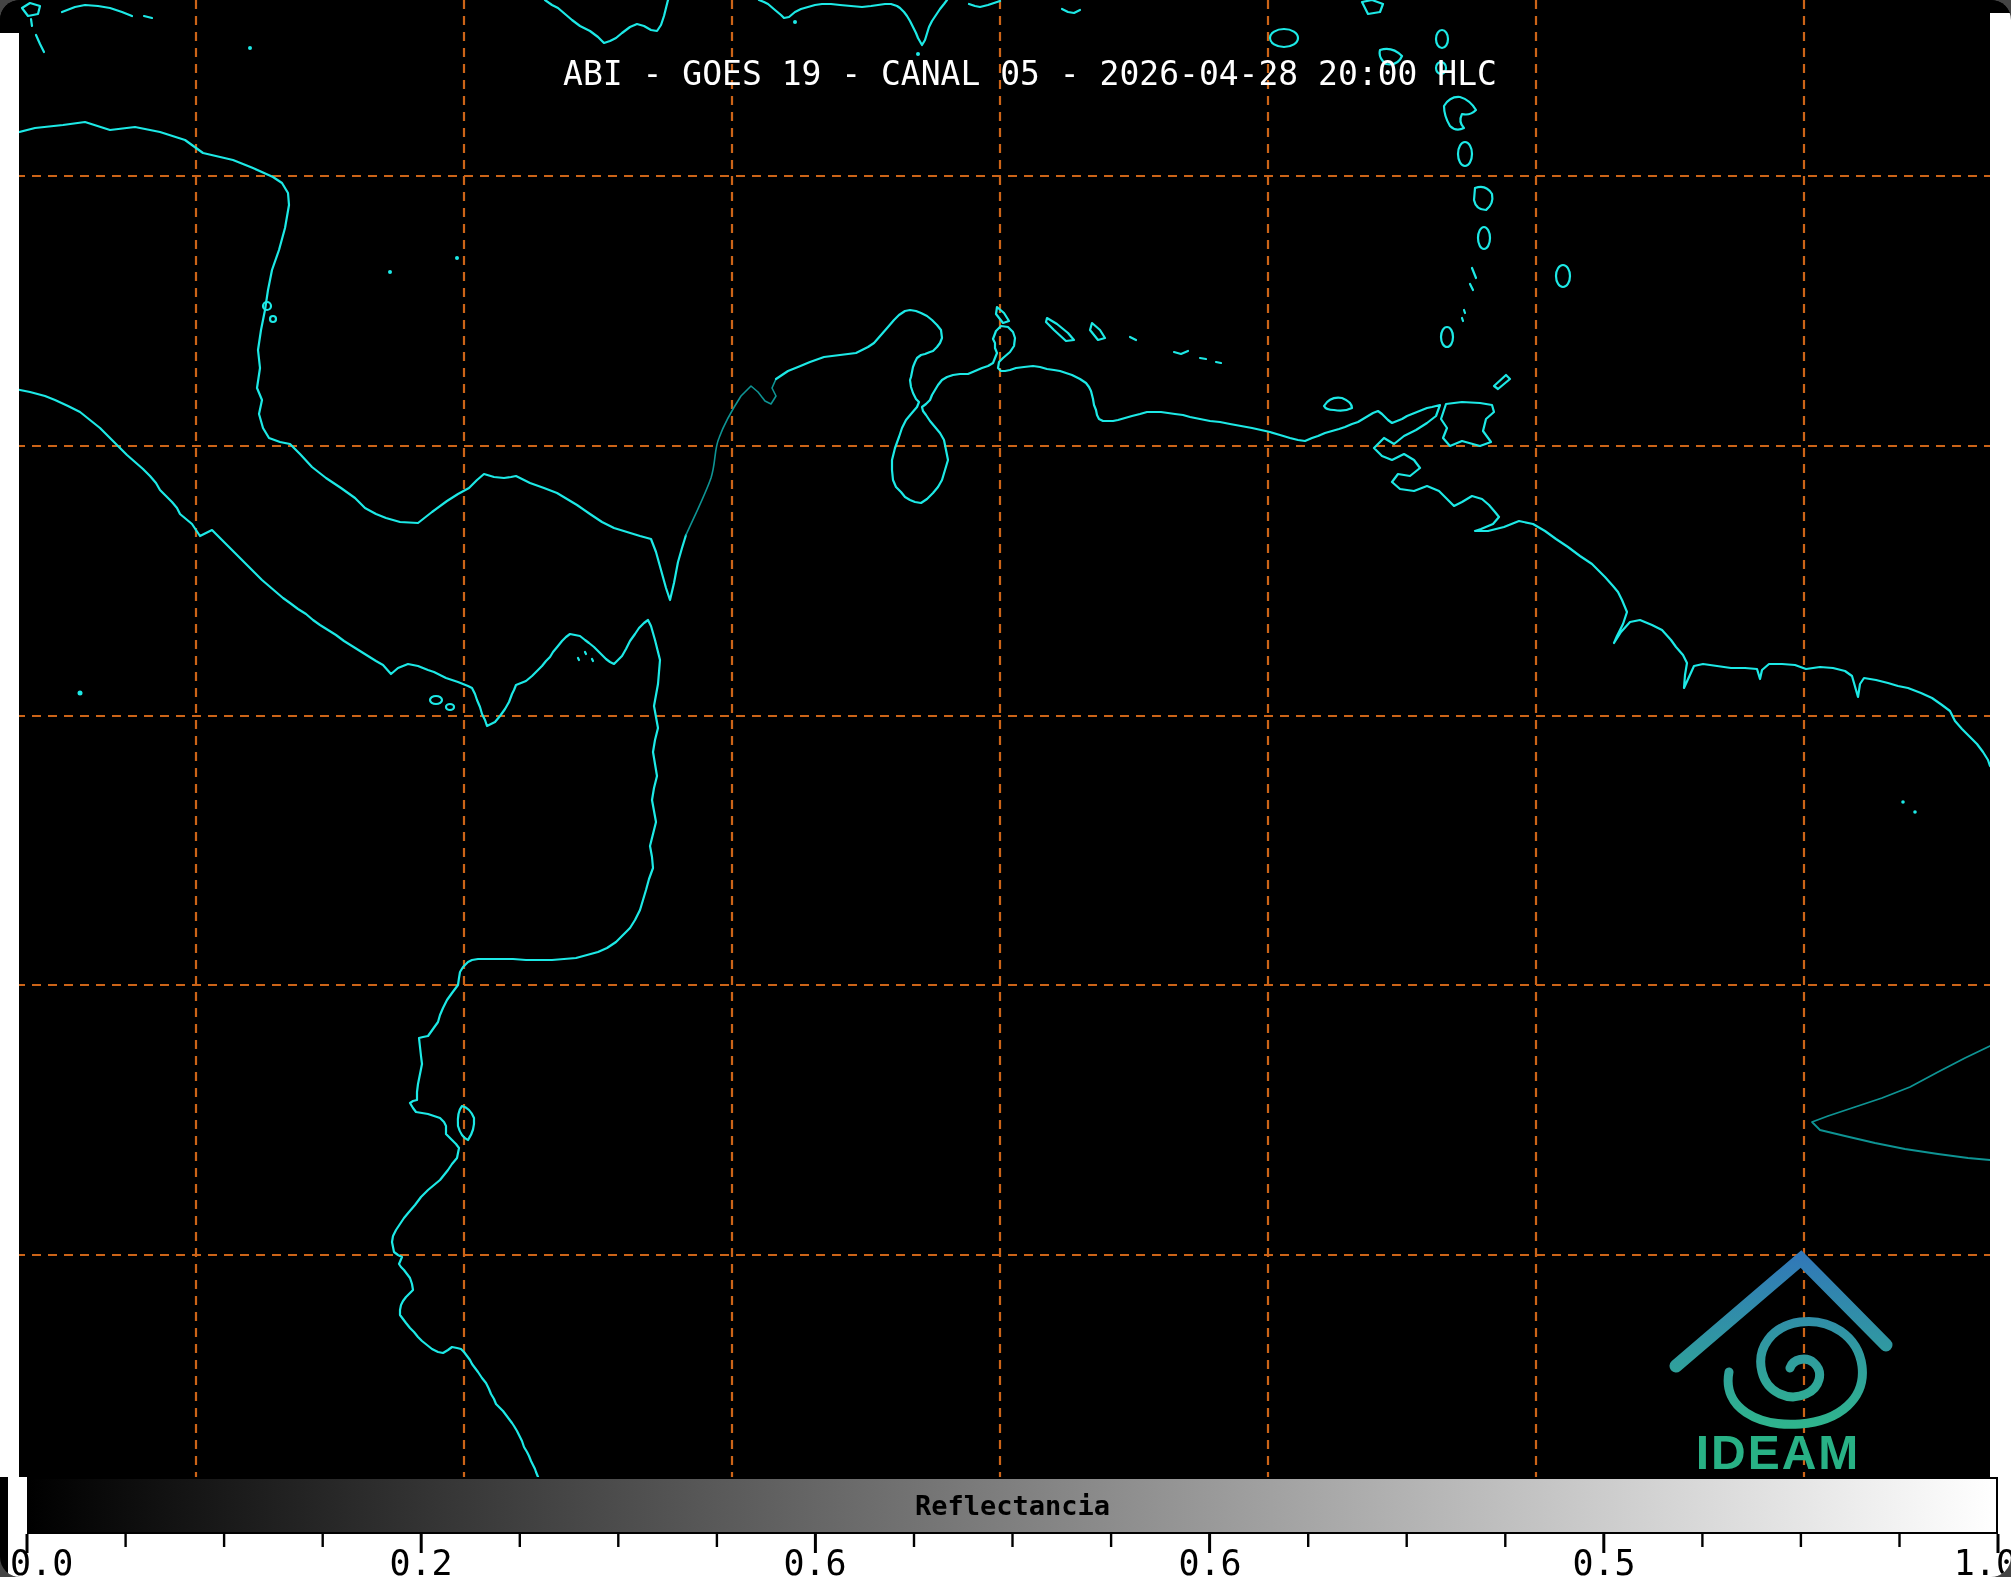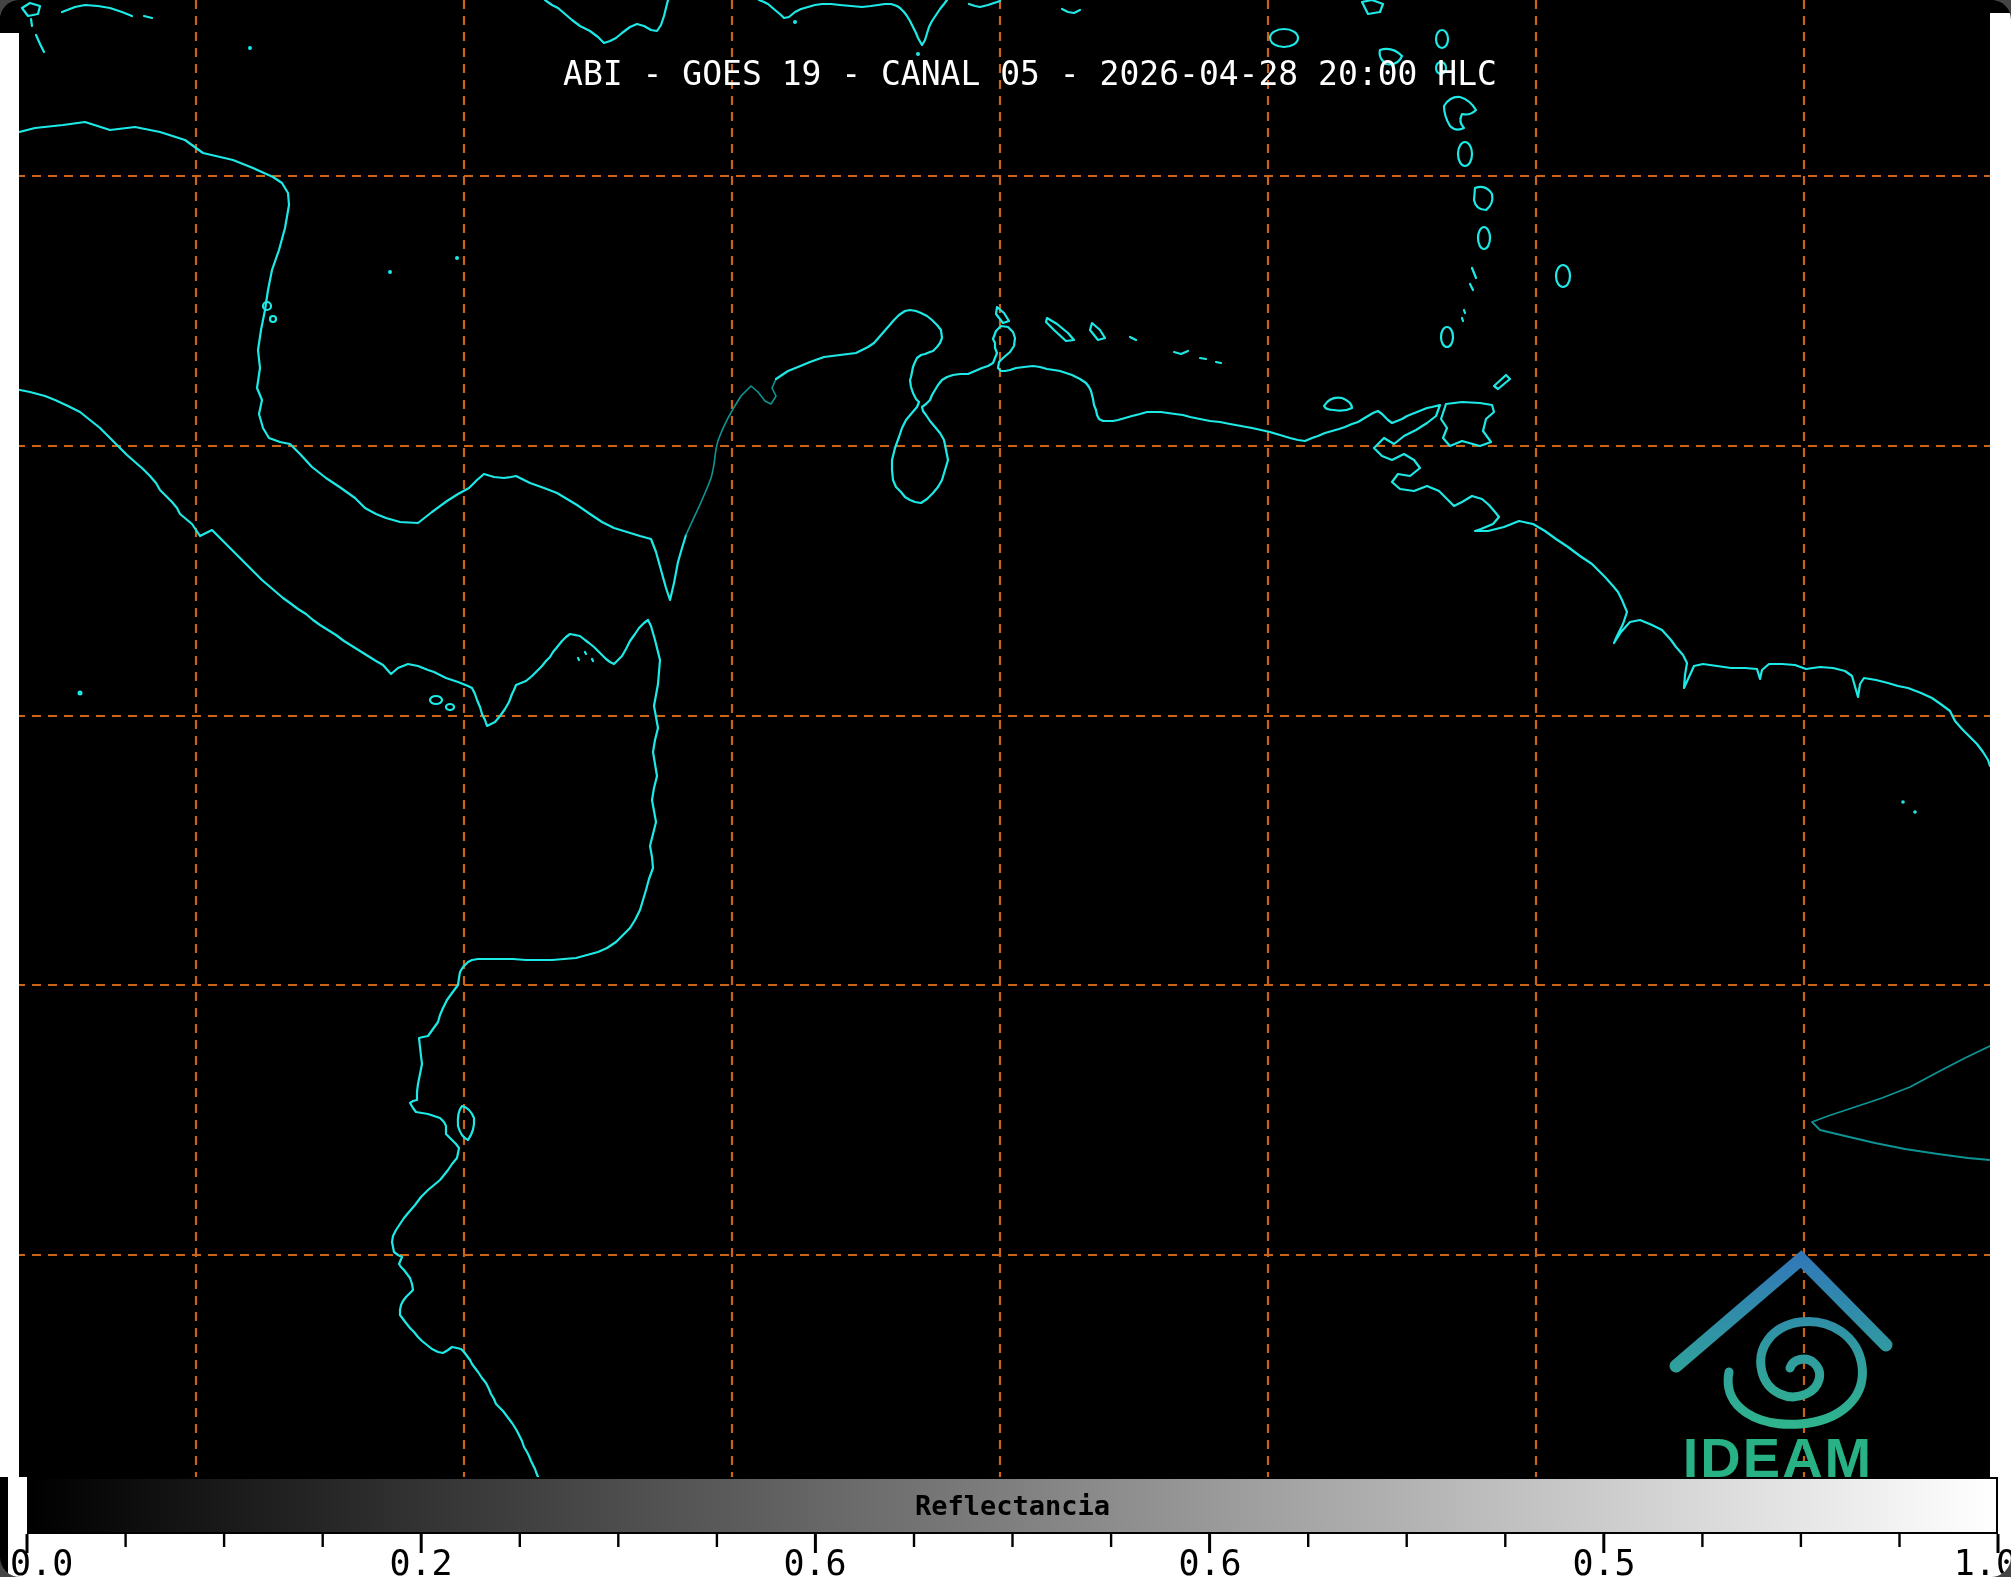--- a/index.html
+++ b/index.html
@@ -18,21 +18,21 @@
   #cbar{position:absolute;left:19px;top:0px;width:1971px;height:57px;box-sizing:border-box;
         border:2px solid #000;background:linear-gradient(to right,var(--cb-start),var(--cb-end));
         display:flex;align-items:center;justify-content:center;}
   #cbar .lbl{color:#000;font-weight:bold;font-size:27px;}
   #ticks{position:absolute;left:0;top:0;}
   .ticklab{position:absolute;top:66px;color:#000;font-size:35px;white-space:nowrap;}
   .tl-c{transform:translateX(-50%);}
   
   #logo-text{position:absolute;left:1778px;top:1425px;transform:translateX(-50%);
              font-family:"Liberation Sans","DejaVu Sans",sans-serif;font-weight:bold;
-             font-size:56px;letter-spacing:2px;color:var(--logo-text);}
+             font-size:48px;letter-spacing:2px;color:var(--logo-text);}
 </style>
 </head>
 <body>
 
 <div id="fig">
 
   <svg id="map" width="2011" height="1477" viewBox="0 0 2011 1477">
     <rect x="0" y="0" width="2011" height="1477" fill="var(--bg)"></rect>
 
     <g stroke="var(--grid)" stroke-width="2.2" stroke-dasharray="9 7" fill="none">

